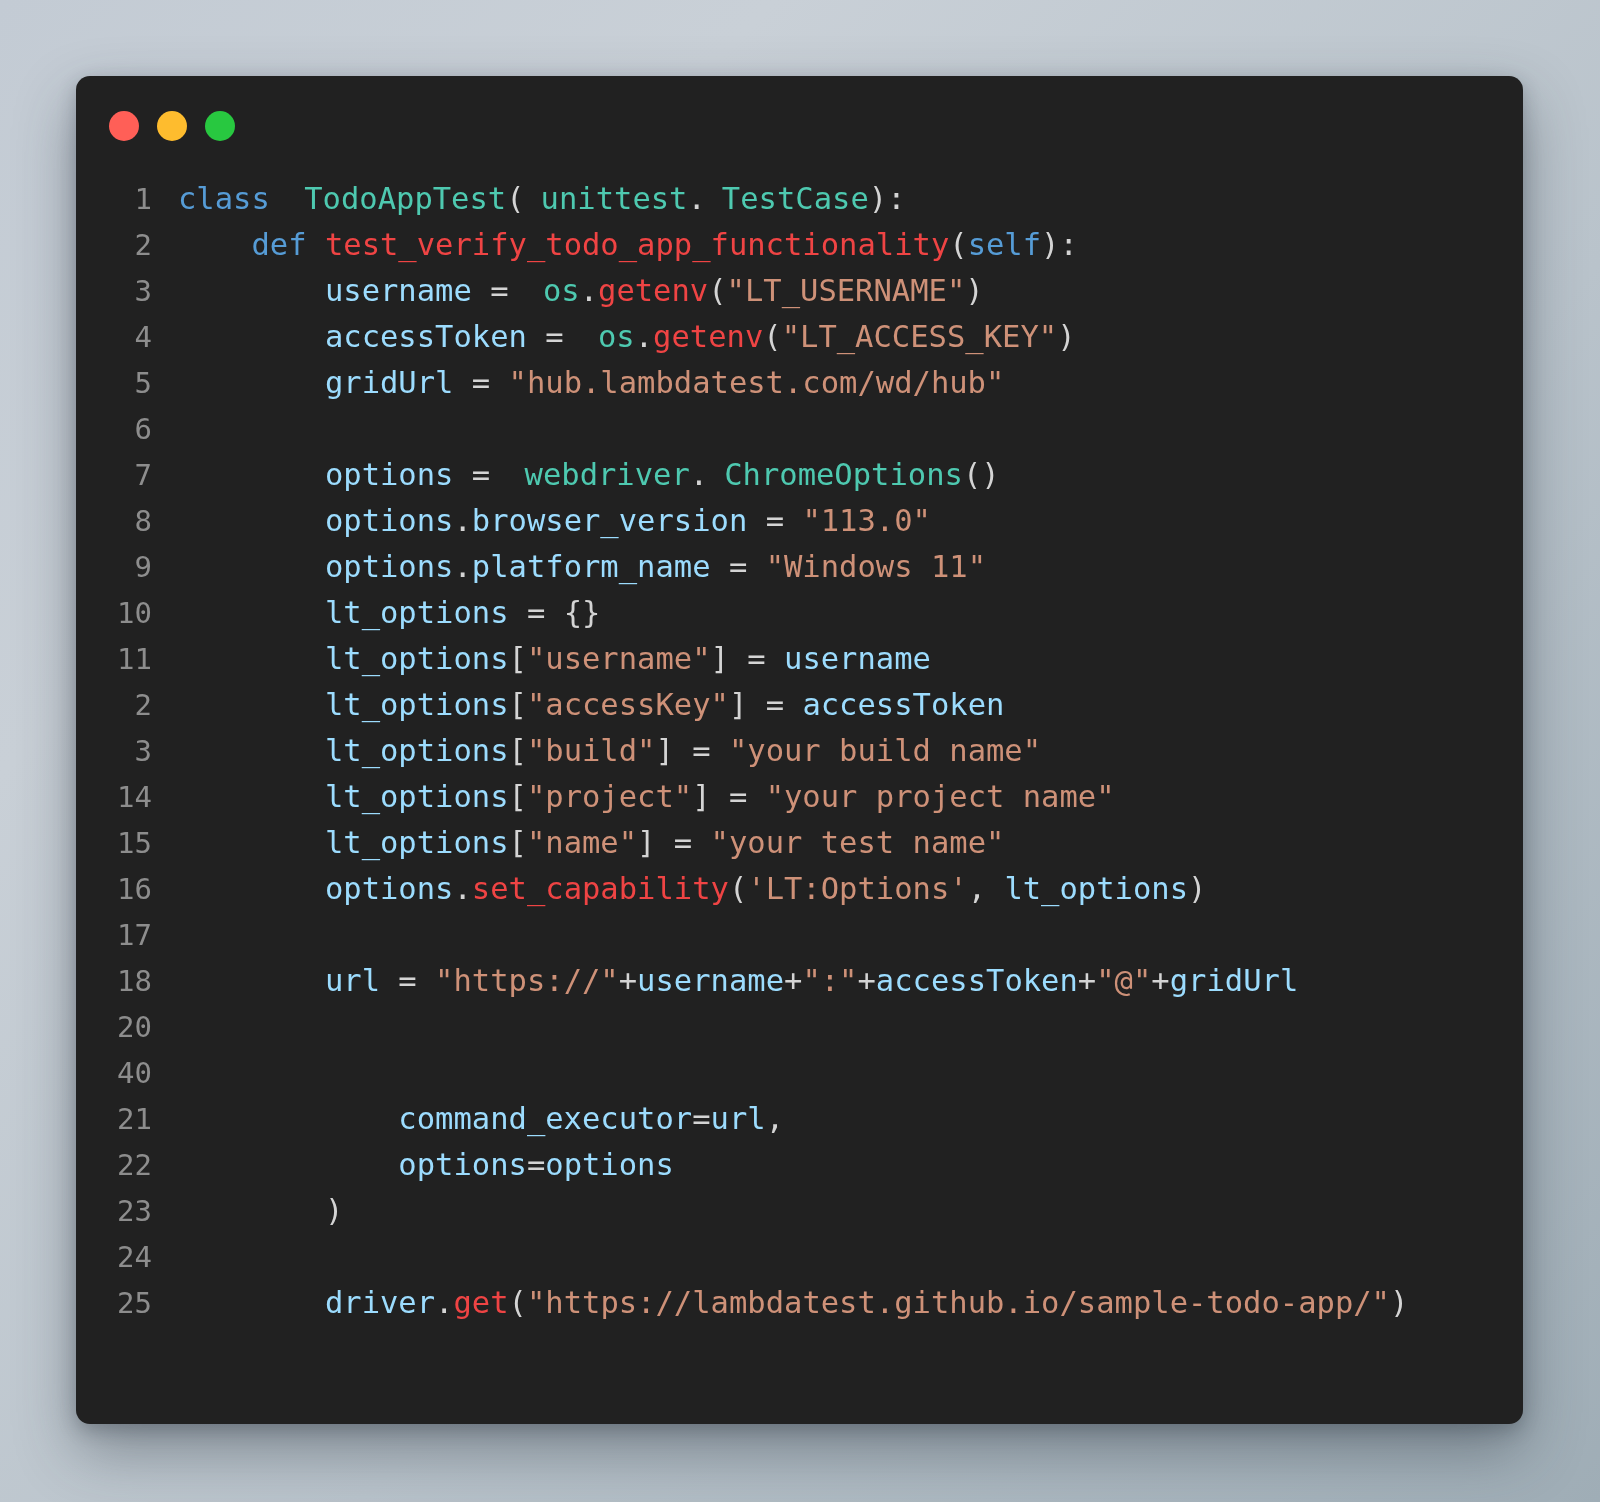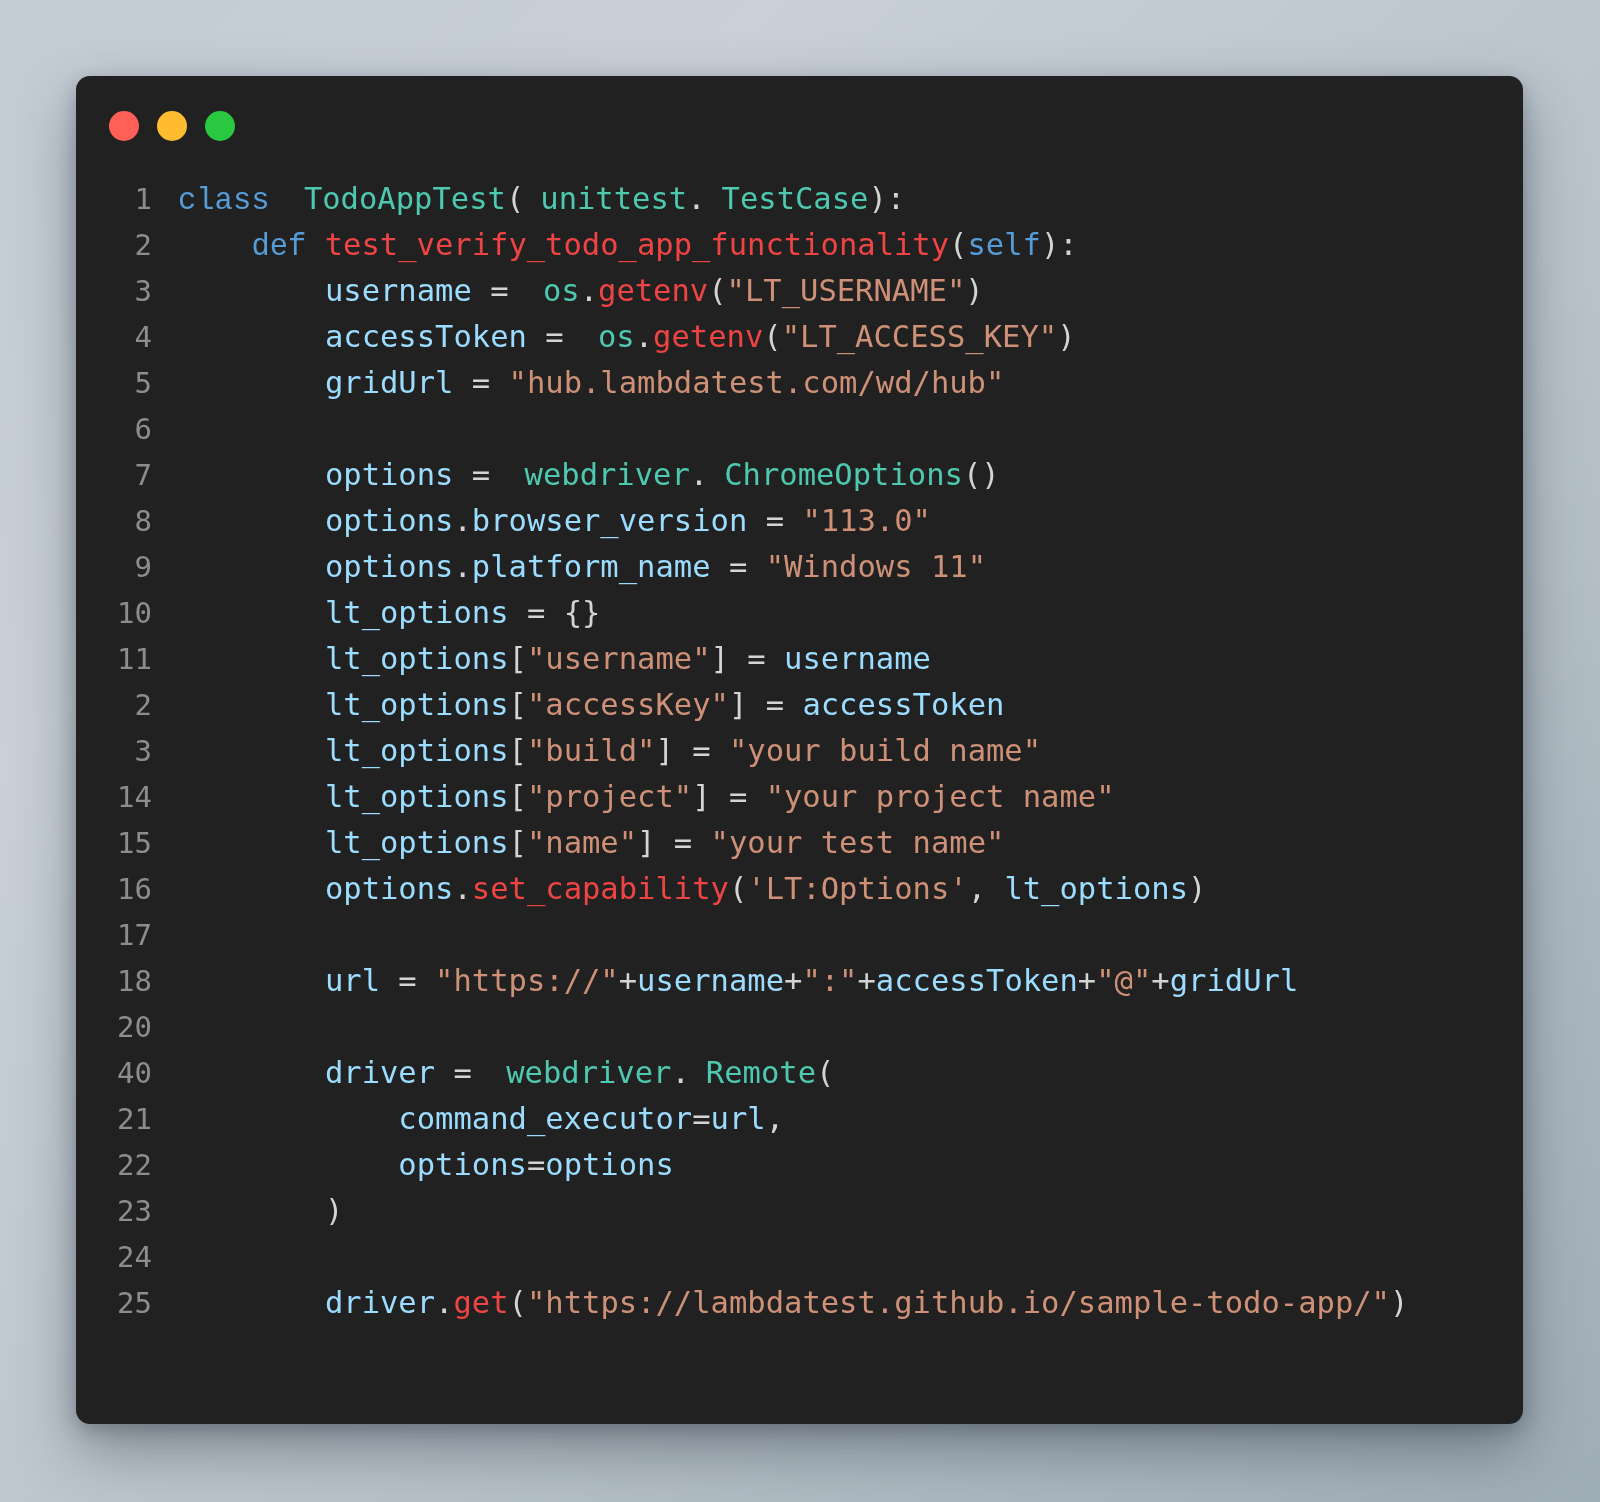--- a/index.html
+++ b/index.html
@@ -75,21 +75,21 @@
     color: #8d8d8d;
     padding-right: 0;
     font-size: 29px;
     user-select: none;
   }
   .linetext {
     padding-left: 26px;
     color: #d4d4d4;
   }
   
-  .kw   { color: #569cd6; font-family: Liberation Mono, monospace; }  
+  .kw   { color: #569cd6; }  
   .fn   { color: #ef4444; margin-top: 28px; }  
   .cls  { color: #4ec9b0; margin-left: 16px; }  
   .var  { color: #9cdcfe; }  
   .str  { color: #ce9178; }  
   .op   { color: #d4d4d4; }  
   .self { color: #569cd6; }
 </style>
 </head>
 <body>
 
@@ -115,21 +115,21 @@
         <div class="code-line"><span class="lineno">10</span><span class="linetext"><span class="op">        </span><span class="var">lt_options</span><span class="op"> = </span><span class="op">{}</span></span></div>
         <div class="code-line"><span class="lineno">11</span><span class="linetext"><span class="op">        </span><span class="var">lt_options</span><span class="op">[</span><span class="str">"username"</span><span class="op">] = </span><span class="var">username</span></span></div>
         <div class="code-line"><span class="lineno">2</span><span class="linetext"><span class="op">        </span><span class="var">lt_options</span><span class="op">[</span><span class="str">"accessKey"</span><span class="op">] = </span><span class="var">accessToken</span></span></div>
         <div class="code-line"><span class="lineno">3</span><span class="linetext"><span class="op">        </span><span class="var">lt_options</span><span class="op">[</span><span class="str">"build"</span><span class="op">] = </span><span class="str">"your build name"</span></span></div>
         <div class="code-line"><span class="lineno">14</span><span class="linetext"><span class="op">        </span><span class="var">lt_options</span><span class="op">[</span><span class="str">"project"</span><span class="op">] = </span><span class="str">"your project name"</span></span></div>
         <div class="code-line"><span class="lineno">15</span><span class="linetext"><span class="op">        </span><span class="var">lt_options</span><span class="op">[</span><span class="str">"name"</span><span class="op">] = </span><span class="str">"your test name"</span></span></div>
         <div class="code-line"><span class="lineno">16</span><span class="linetext"><span class="op">        </span><span class="var">options</span><span class="op">.</span><span class="fn">set_capability</span><span class="op">(</span><span class="str">'LT:Options'</span><span class="op">, </span><span class="var">lt_options</span><span class="op">)</span></span></div>
         <div class="code-line"><span class="lineno">17</span><span class="linetext"></span></div>
         <div class="code-line"><span class="lineno">18</span><span class="linetext"><span class="op">        </span><span class="var">url</span><span class="op"> = </span><span class="str">"https://"</span><span class="op">+</span><span class="var">username</span><span class="op">+</span><span class="str">":"</span><span class="op">+</span><span class="var">accessToken</span><span class="op">+</span><span class="str">"@"</span><span class="op">+</span><span class="var">gridUrl</span></span></div>
         <div class="code-line"><span class="lineno">20</span><span class="linetext"></span></div>
-        <div class="code-line"><span class="lineno">40</span><span class="linetext"><span class="op">        </span><span class="var">driver</span><span class="op"> = </span><span class="cls">webdriver</span><span class="op">.</span><span class="cls">Remote</span><span class="op">(</span></span></div>
+        <div class="code-line"><span class="lineno">40</span></div>
         <div class="code-line"><span class="lineno">21</span><span class="linetext"><span class="op">            </span><span class="var">command_executor</span><span class="op">=</span><span class="var">url</span><span class="op">,</span></span></div>
         <div class="code-line"><span class="lineno">22</span><span class="linetext"><span class="op">            </span><span class="var">options</span><span class="op">=</span><span class="var">options</span></span></div>
         <div class="code-line"><span class="lineno">23</span><span class="linetext"><span class="op">        </span><span class="op">)</span></span></div>
         <div class="code-line"><span class="lineno">24</span><span class="linetext"></span></div>
         <div class="code-line"><span class="lineno">25</span><span class="linetext"><span class="op">        </span><span class="var">driver</span><span class="op">.</span><span class="fn">get</span><span class="op">(</span><span class="str">"https://lambdatest.github.io/sample-todo-app/"</span><span class="op">)</span></span></div>
       </div>
 
   </div>
 </div>
 

